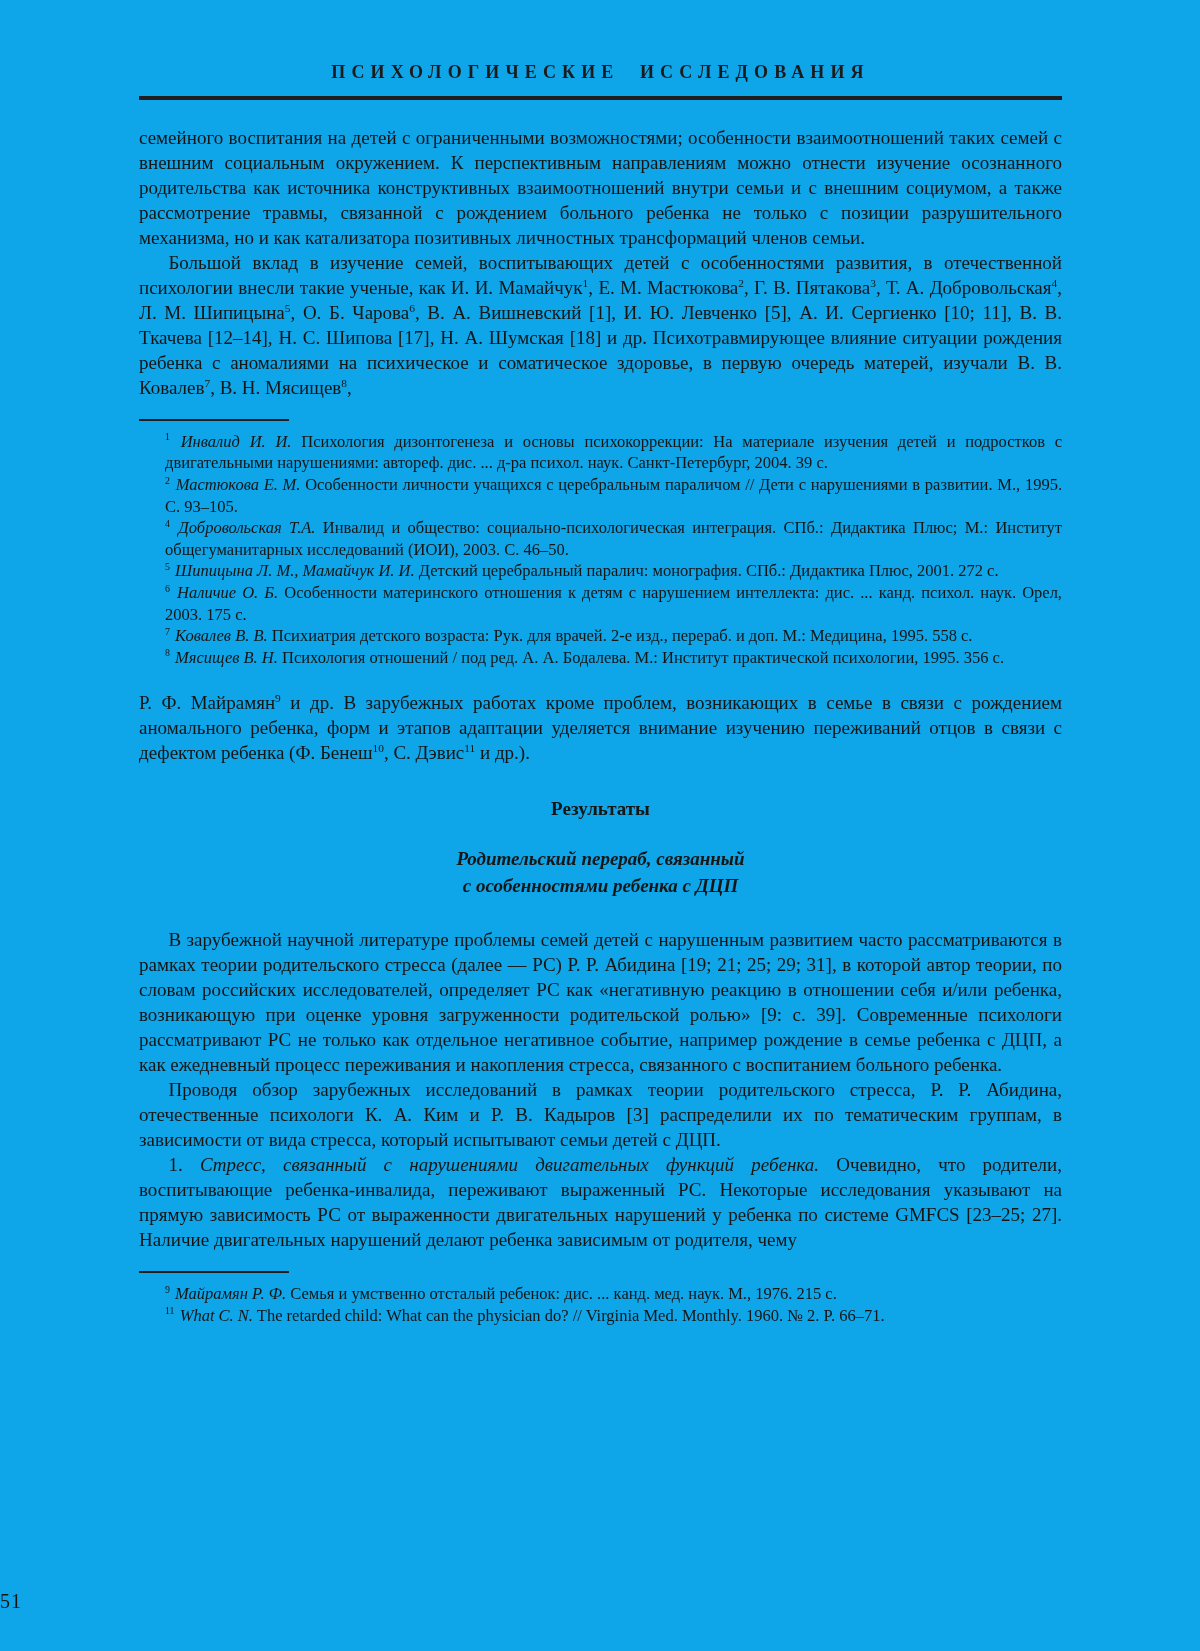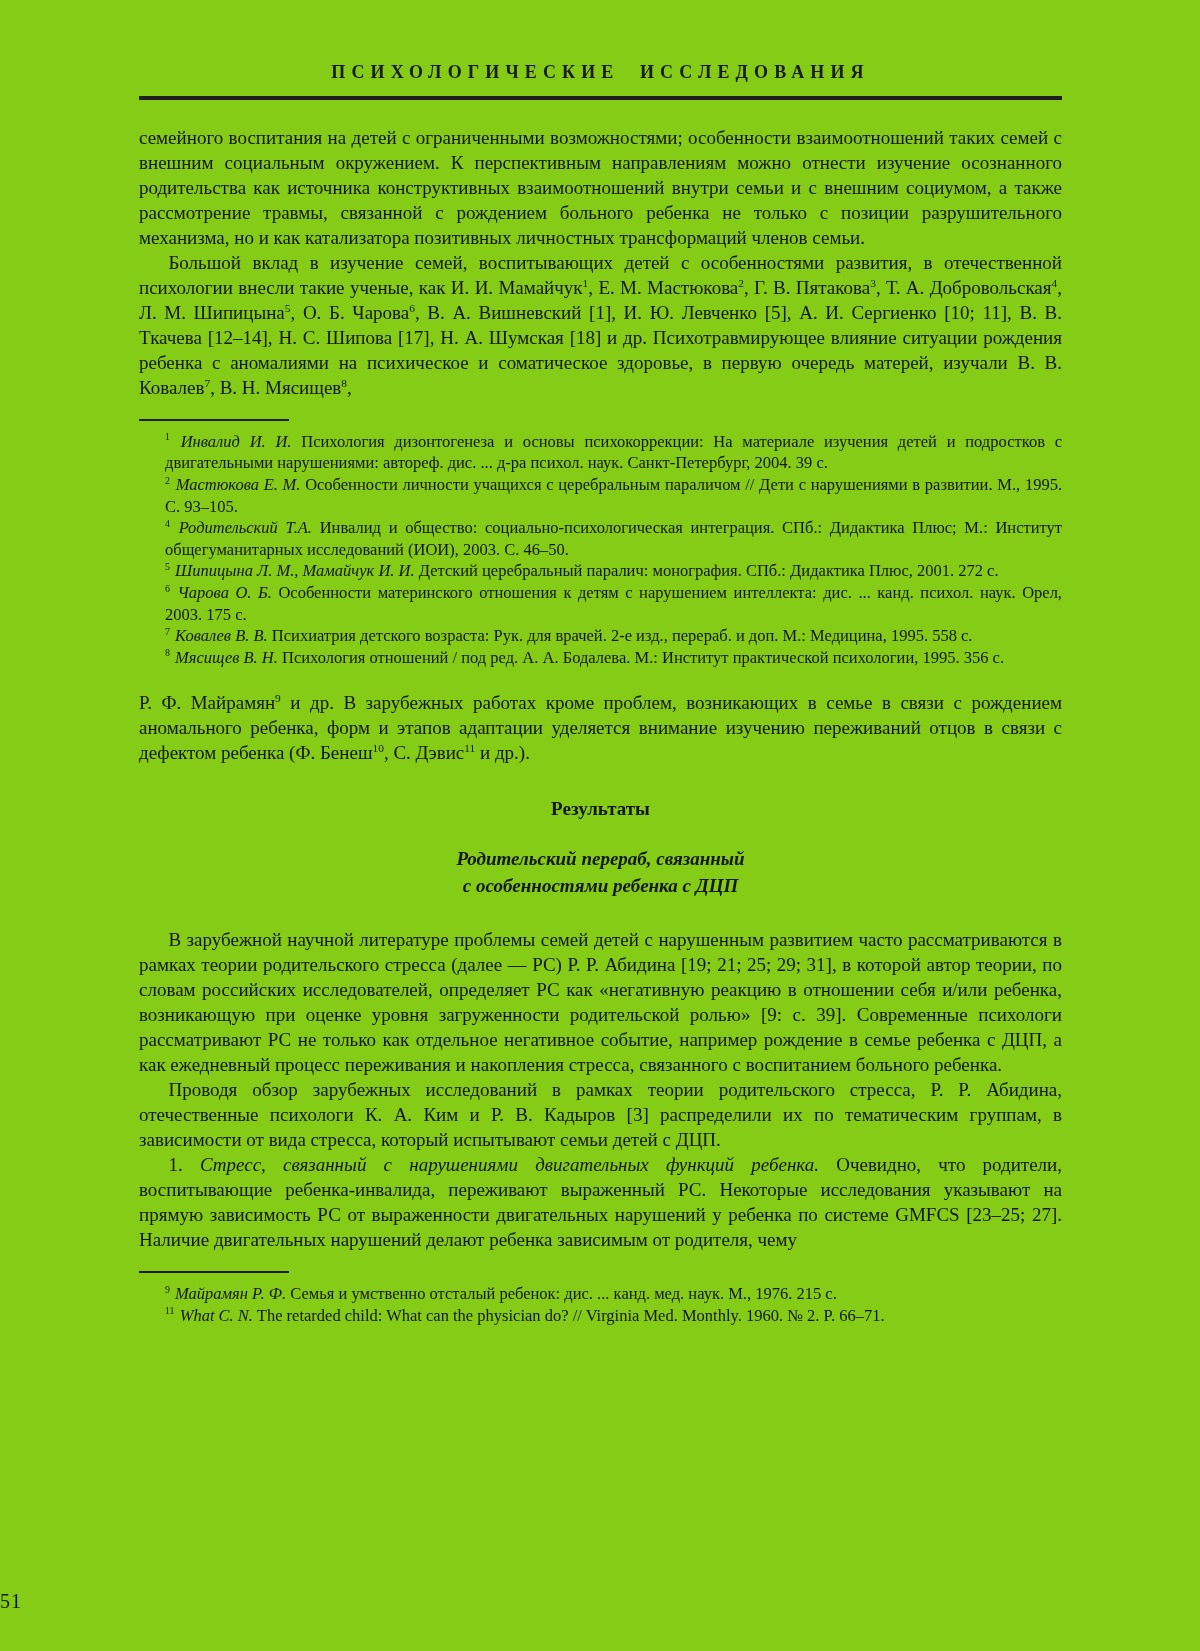--- a/index.html
+++ b/index.html
@@ -2,21 +2,21 @@
 <html lang="ru"><head>
 <meta charset="utf-8">
 <style>
   * { margin: 0; padding: 0; box-sizing: border-box; }
   html, body { background: #e9e9e9; }
   .page {
     position: relative;
     width: 1200px;
     height: 1651px;
     margin: 0 auto;
-    background: #84cc16;
+    background: #0ea5e9;
     color: #161616;
     font-family: "Liberation Serif", "DejaVu Serif", serif;
     overflow: hidden;
   }
   .content { padding: 62px 138px 0 139px; }
 
   .journal-header {
     text-align: center;
     font-weight: 700;
     font-size: 18px;
@@ -99,23 +99,23 @@
 
       <div class="col">
         <div>
             <p class="para">семейного воспитания на детей с ограниченными возможностями; особенности взаимоотношений таких семей с внешним социальным окружением. К перспективным направлениям можно отнести изучение осознанного родительства как источника конструктивных взаимоотношений внутри семьи и с внешним социумом, а также рассмотрение травмы, связанной с рождением больного ребенка не только с позиции разрушительного механизма, но и как катализатора позитивных личностных трансформаций членов семьи.</p>
             <p class="para indent">Большой вклад в изучение семей, воспитывающих детей с особенностями развития, в отечественной психологии внесли такие ученые, как И. И. Мамайчук<sup>1</sup>, Е. М. Мастюкова<sup>2</sup>, Г. В. Пятакова<sup>3</sup>, Т. А. Добровольская<sup>4</sup>, Л. М. Шипицына<sup>5</sup>, О. Б. Чарова<sup>6</sup>, В. А. Вишневский [1], И. Ю. Левченко [5], А. И. Сергиенко [10; 11], В. В. Ткачева [12–14], Н. С. Шипова [17], Н. А. Шумская [18] и др. Психотравмирующее влияние ситуации рождения ребенка с аномалиями на психическое и соматическое здоровье, в первую очередь матерей, изучали В. В. Ковалев<sup>7</sup>, В. Н. Мясищев<sup>8</sup>,</p>
           </div>
         <div class="footnote-sep"></div>
         <div class="footnotes">
             <p class="footnote"><sup class="fn-num">1</sup>&nbsp;<i>Инвалид И. И.</i> Психология дизонтогенеза и основы психокоррекции: На материале изучения детей и подростков с двигательными нарушениями: автореф. дис. ... д-ра психол. наук. Санкт-Петербург, 2004. 39 с.</p>
             <p class="footnote"><sup class="fn-num">2</sup>&nbsp;<i>Мастюкова Е. М.</i> Особенности личности учащихся с церебральным параличом // Дети с нарушениями в развитии. М., 1995. С. 93–105.</p>
-            <p class="footnote"><sup class="fn-num">4</sup>&nbsp;<i>Родительский Т.А.</i> Инвалид и общество: социально-психологическая интеграция. СПб.: Дидактика Плюс; М.: Институт общегуманитарных исследований (ИОИ), 2003. С. 46–50.</p>
+            <p class="footnote"><sup class="fn-num">4</sup>&nbsp;<i>Добровольская Т.А.</i> Инвалид и общество: социально-психологическая интеграция. СПб.: Дидактика Плюс; М.: Институт общегуманитарных исследований (ИОИ), 2003. С. 46–50.</p>
             <p class="footnote"><sup class="fn-num">5</sup>&nbsp;<i>Шипицына Л. М., Мамайчук И. И.</i> Детский церебральный паралич: монография. СПб.: Дидактика Плюс, 2001. 272 с.</p>
-            <p class="footnote"><sup class="fn-num">6</sup>&nbsp;<i>Чарова О. Б.</i> Особенности материнского отношения к детям с нарушением интеллекта: дис. ... канд. психол. наук. Орел, 2003. 175 с.</p>
+            <p class="footnote"><sup class="fn-num">6</sup>&nbsp;<i>Наличие О. Б.</i> Особенности материнского отношения к детям с нарушением интеллекта: дис. ... канд. психол. наук. Орел, 2003. 175 с.</p>
             <p class="footnote"><sup class="fn-num">7</sup>&nbsp;<i>Ковалев В. В.</i> Психиатрия детского возраста: Рук. для врачей. 2-е изд., перераб. и доп. М.: Медицина, 1995. 558 с.</p>
             <p class="footnote"><sup class="fn-num">8</sup>&nbsp;<i>Мясищев В. Н.</i> Психология отношений / под ред. А. А. Бодалева. М.: Институт практической психологии, 1995. 356 с.</p>
           </div>
       </div>
 
       <div class="col">
         <div>
             <p class="para">Р. Ф. Майрамян<sup>9</sup> и др. В зарубежных работах кроме проблем, возникающих в семье в связи с рождением аномального ребенка, форм и этапов адаптации уделяется внимание изучению переживаний отцов в связи с дефектом ребенка (Ф. Бенеш<sup>10</sup>, С. Дэвис<sup>11</sup> и др.).</p>
           </div>
 

